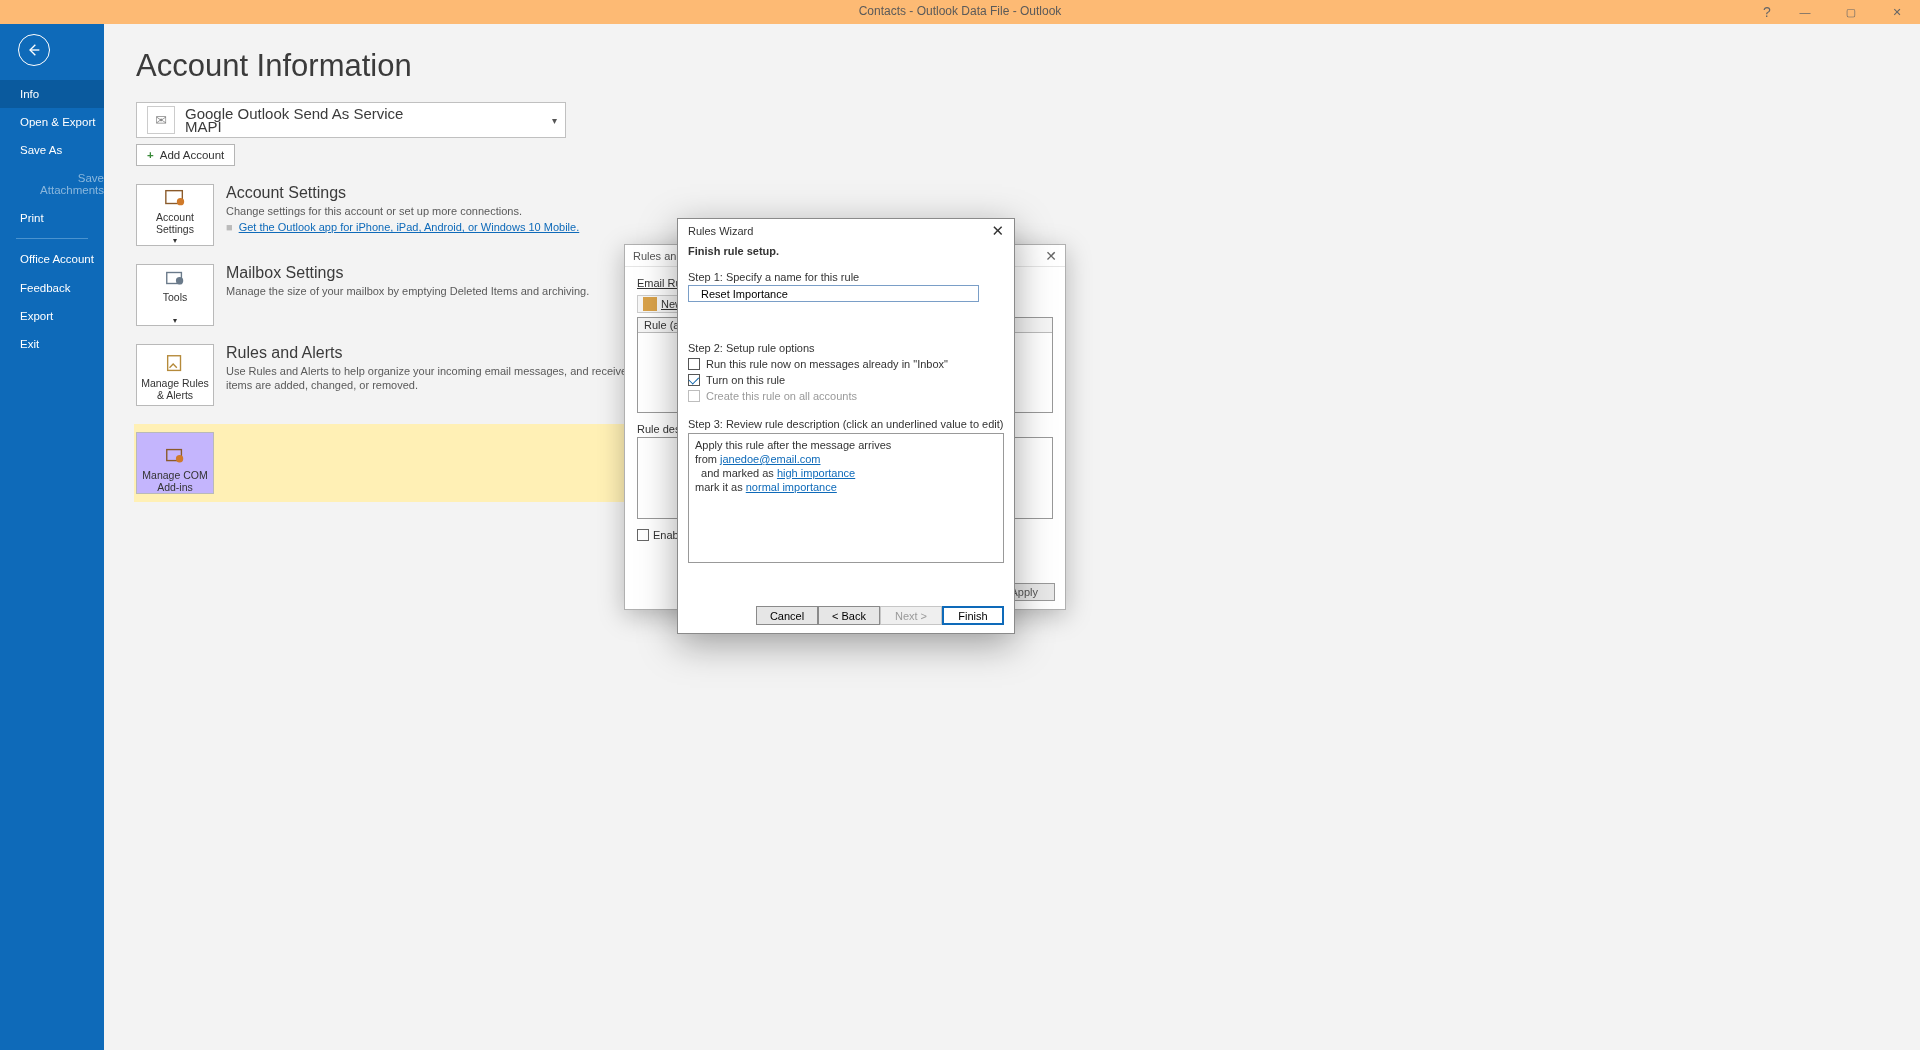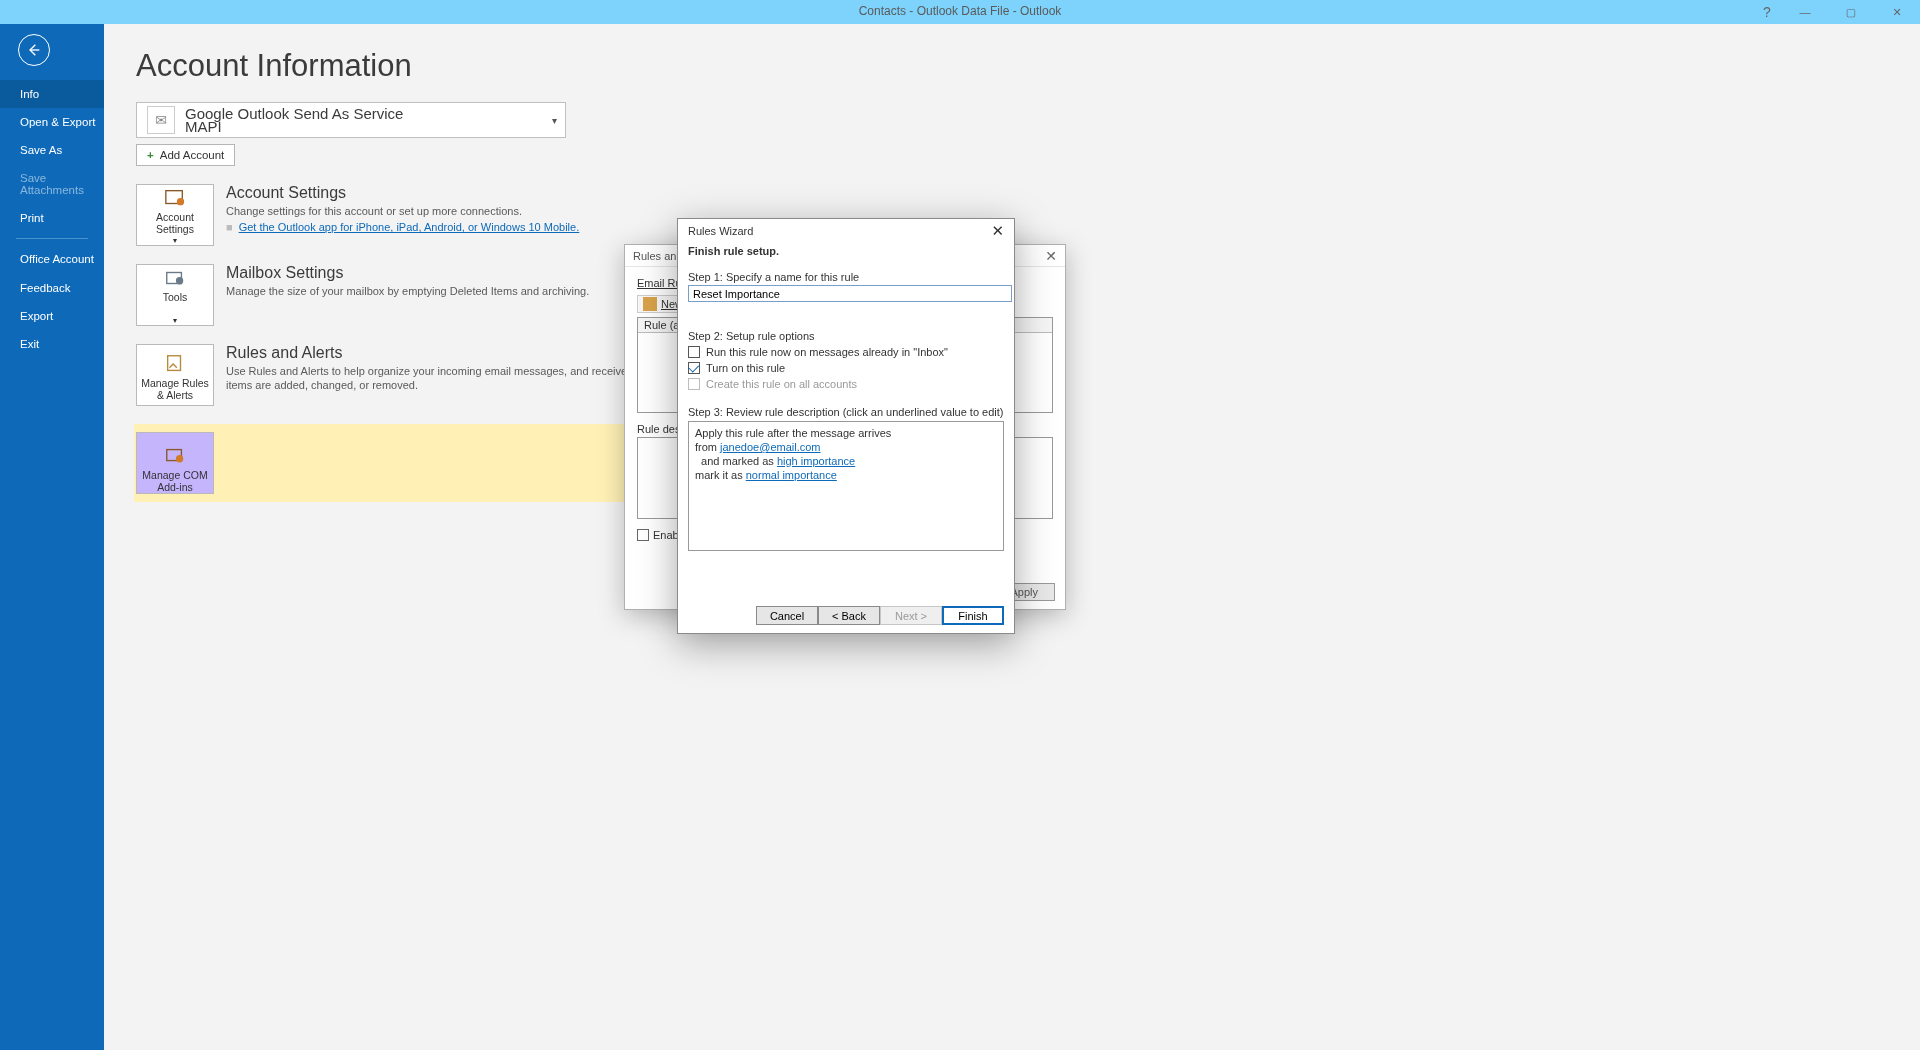--- a/index.html
+++ b/index.html
@@ -1,32 +1,32 @@
 <!DOCTYPE html>
 <html><head>
 <meta charset="utf-8">
 <style>
 * { margin: 0; padding: 0; box-sizing: border-box; font-family: "Segoe UI", Tahoma, sans-serif; }
 html, body { width: 1920px; height: 1050px; overflow: hidden; background: #f3f3f3; }
 
 
-.titlebar { height: 24px; background: #7dd3fc; position: relative; font-size: 12px; color: #5a5a5a; }
+.titlebar { height: 24px; background: #fdba74; position: relative; font-size: 12px; color: #5a5a5a; }
 .titlebar .title { position: absolute; left: 50%; transform: translateX(-50%); top: 4px; }
 .win-controls { position: absolute; right: 0; top: 0; display: flex; }
 .win-controls .wc { width: 46px; height: 24px; display: flex; align-items: center; justify-content: center; color: #666; font-size: 11px; }
 .win-controls .help { width: 30px; font-size: 14px; }
 
 
 .app { display: flex; height: calc(1050px - 24px); }
 .sidebar { width: 104px; background: #0e6ab9; color: #fff; display: flex; flex-direction: column; padding-top: 4px; }
 .back-circle { width: 32px; height: 32px; border: 1.5px solid #fff; border-radius: 50%; margin: 6px 0 14px 18px; display: flex; align-items: center; justify-content: center; }
 .back-circle svg { width: 16px; height: 16px; }
 .side-item { padding: 8px 0 8px 20px; font-size: 11.5px; cursor: pointer; }
 .side-item.selected { background: #0a5a9e; }
-.side-item.disabled { color: #8ab7dd; }
+.side-item.disabled { color: #8ab7dd; text-align: right; }
 .side-sep { border-top: 1px solid #4a93cf; margin: 6px 16px; }
 
 
 .main { flex: 1; background: #f3f3f3; padding: 24px 0 0 32px; position: relative; }
 .page-title { font-size: 31px; font-weight: 300; color: #3b3b3b; margin-bottom: 18px; }
 .account-select { width: 430px; height: 36px; background: #fff; border: 1px solid #c0c0c0; display: flex; align-items: center; padding: 0 10px; position: relative; }
 .account-select .chev { position: absolute; right: 8px; top: 12px; font-size: 10px; color: #555; }
 .account-icon { width: 28px; height: 28px; border: 1px solid #ccc; margin-right: 10px; display:flex; align-items:center; justify-content:center; color:#888; font-size:14px;}
 .acc-lines { font-size: 15px; color: #3b3b3b; line-height: 13px; }
 .add-account { margin-top: 6px; background: #fff; border: 1px solid #b5b5b5; font-size: 11.5px; padding: 4px 10px; display: inline-flex; align-items: center; gap: 6px; color: #333; }
@@ -62,22 +62,22 @@
 .enable-row .cb { width:12px; height:12px; border:1px solid #666; background:#fff;}
 .apply-btn { position:absolute; right:10px; bottom:8px; border:1px solid #999; background:#e8e8e8; font-size:11px; padding:2px 16px; color:#555;}
 
 
 .front-dialog { position: absolute; left: 573px; top: 194px; width: 338px; height: 416px; background: #fff; border: 1px solid #8a8a8a; box-shadow: 0 10px 36px rgba(0,0,0,0.35); z-index: 10; }
 .front-dialog .fhdr { height: 24px; display:flex; align-items:center; padding: 12px 10px; font-size: 11px; color: #333; }
 .front-dialog .fhdr .x { margin-left:auto; font-size: 15px; color:#333; font-weight:400; cursor:pointer;}
 .front-dialog .fbody { padding: 2px 10px 8px 10px; font-size: 11px; color: #333; }
 .fbody .bold { font-weight: 600; margin-bottom: 14px; display:block;}
 .step-label { font-size: 11px; margin-top: 2px; }
-.name-input { width: 324px; height: 17px; border: 1px solid #7a9ec7; background:#fff; margin-top: 2px; padding: 0 4px; font-size: 11px; }
-.step2 { margin-top: 28px; }
+.name-input { width: 291px; height: 17px; border: 1px solid #7a9ec7; background:#fff; margin-top: 2px; padding: 0 12px; font-size: 11px; }
+.step2 { margin-top: 40px; }
 .chk-row { display:flex; align-items:center; gap:6px; margin-top: 4px; }
 .chk { width:12px; height:12px; border:1px solid #555; background:#fff; display:flex; align-items:center; justify-content:center; }
 .chk.checked::after { content:""; width:8px; height:5px; border-left:1.5px solid #0b62a8; border-bottom:1.5px solid #0b62a8; transform: rotate(-45deg) translate(0px,-1px); }
 .chk-row.disabled { color:#9a9a9a; }
 .chk-row.disabled .chk { border-color:#bdbdbd; }
 .step3 { margin-top: 16px; }
 .review-box { border:1px solid #999; width: 316px; height: 130px; margin-top: 3px; padding: 4px 6px; line-height: 14px; background:#fff;}
 .review-box .ulink { color:#0e6ab9; text-decoration: underline; cursor:pointer;}
 .dlg-buttons { position:absolute; bottom:8px; right:10px; display:flex; }
 .dlg-buttons button { width: 62px; height: 19px; font-size: 11px; border:1px solid #8a8a8a; background:#e6e6e6; }

